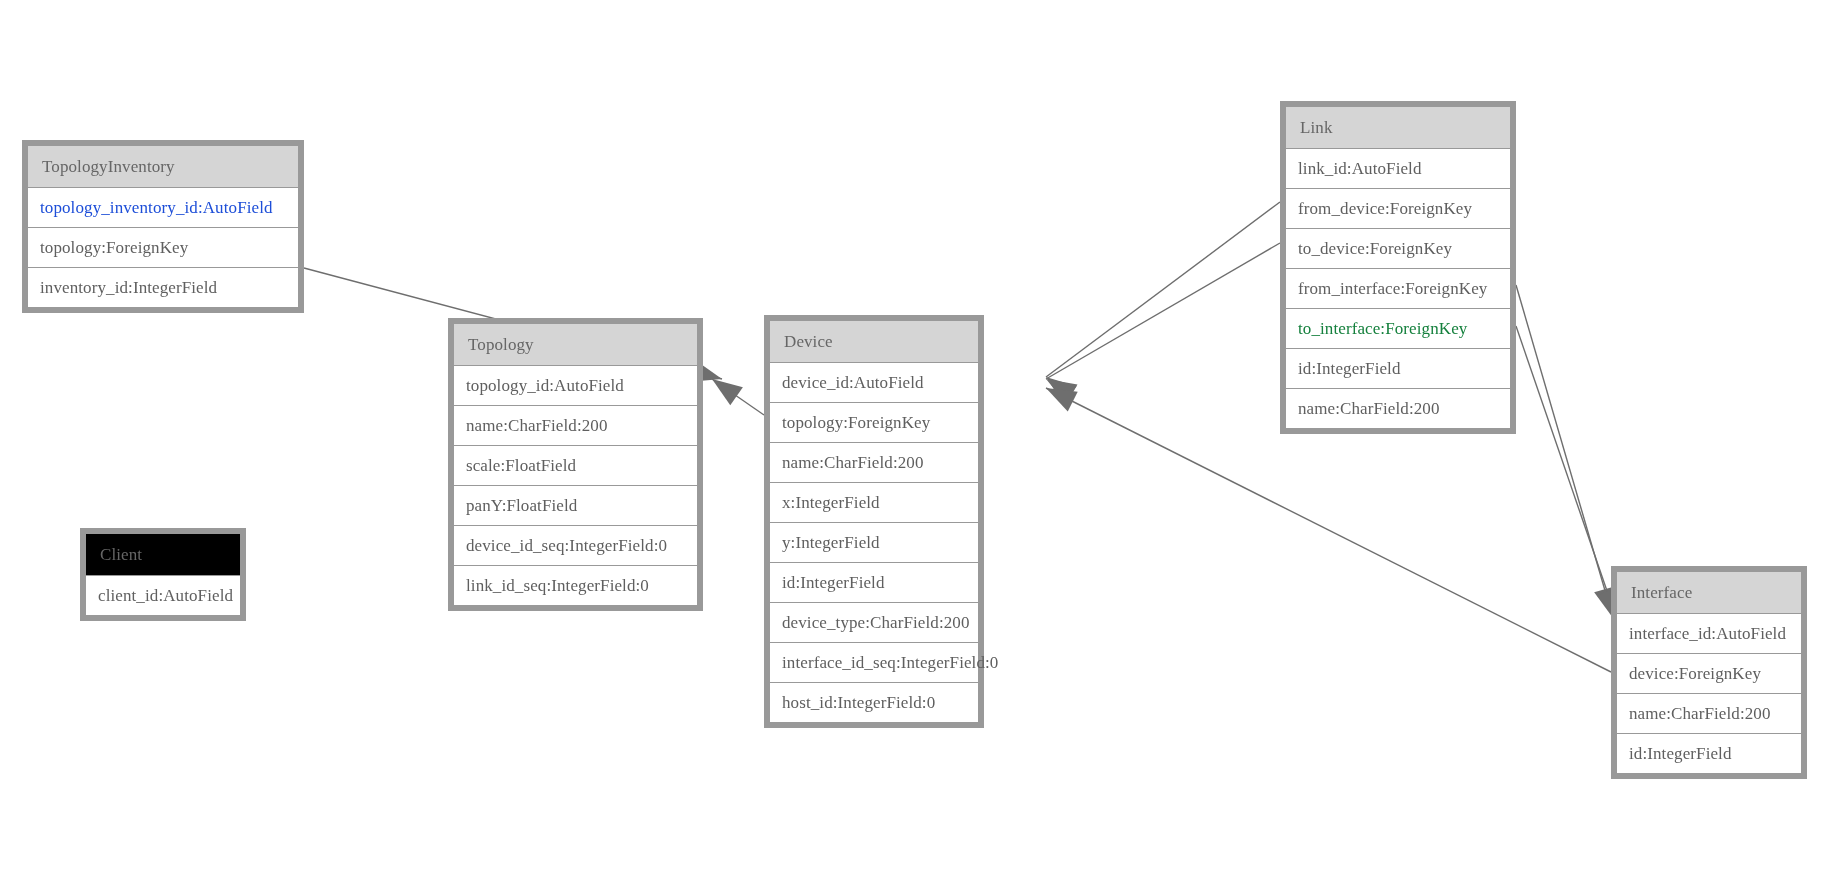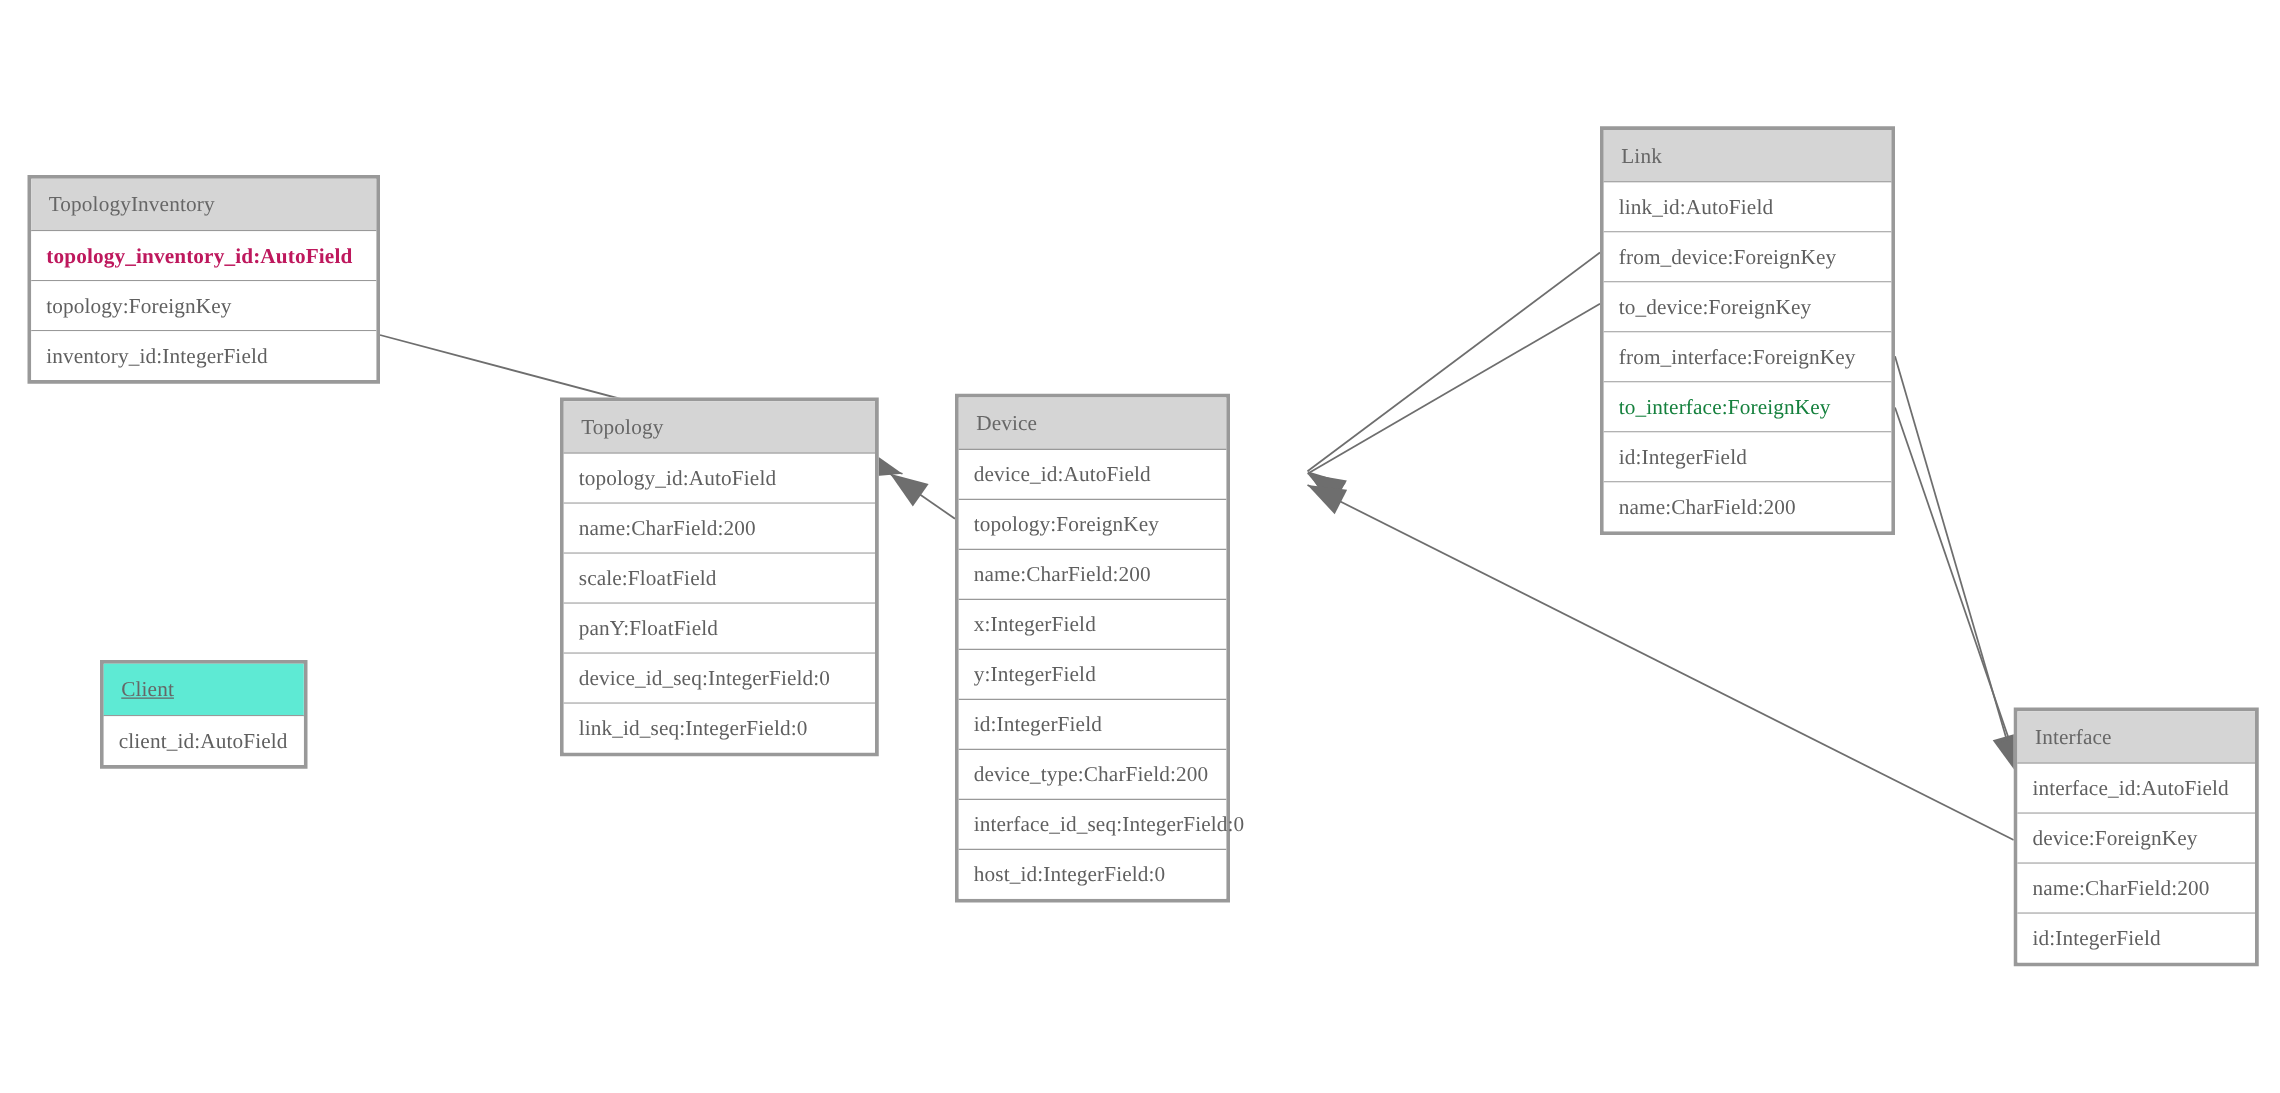--- a/index.html
+++ b/index.html
@@ -20,21 +20,21 @@
     position: absolute;
     left: 0;
     top: 0;
     width: 1824px;
     height: 874px;
     pointer-events: none;
   }
   .entity {
     position: absolute;
     box-sizing: border-box;
-    border: 3px solid #0c4a6e;
+    border: 6px solid #0c4a6e;
     background: #ffffff;
     z-index: 5;
   }
   .entity-header {
     box-sizing: border-box;
     background: #d5d5d5;
     border-bottom: 1px solid #999999;
     color: #666666;
     font-size: 17px;
     line-height: 1;
@@ -89,26 +89,26 @@
       </g>
       <g>
         <path d="M 1516,326 L 1617,620" stroke="#6e6e6e" stroke-width="1.4" fill="none"></path>
         <polygon points="0,0 -30,-11 -30,11" fill="#6e6e6e" transform="translate(1617,620) rotate(71)"></polygon>
       </g>
     </svg>
 
   <div id="entities-layer">
       <div class="entity" style="left: 22px; top: 140px; width: 282px; border-color: rgb(153, 153, 153);">
         <div class="entity-header" style="background: rgb(213, 213, 213); border-bottom-color: rgb(153, 153, 153); color: rgb(102, 102, 102);">TopologyInventory</div>
-        <div class="entity-row" style="border-bottom-color: rgb(153, 153, 153); color: #be185d; font-weight: bold;">topology_inventory_id:AutoField</div>
+        <div class="entity-row" style="border-bottom-color: rgb(153, 153, 153); color: #1d4ed8;">topology_inventory_id:AutoField</div>
         <div class="entity-row" style="border-bottom-color: rgb(153, 153, 153); color: rgb(95, 95, 95);">topology:ForeignKey</div>
         <div class="entity-row last" style="border-bottom-color: rgb(153, 153, 153); color: rgb(95, 95, 95);">inventory_id:IntegerField</div>
       </div>
       <div class="entity" style="left: 80px; top: 528px; width: 166px; border-color: rgb(153, 153, 153);">
-        <div class="entity-header" style="background: #5eead4; border-bottom-color: rgb(153, 153, 153); color: rgb(102, 102, 102); text-decoration: underline;">Client</div>
+        <div class="entity-header" style="background: #000000; border-bottom-color: rgb(153, 153, 153); color: rgb(102, 102, 102);">Client</div>
         <div class="entity-row last" style="border-bottom-color: rgb(153, 153, 153); color: rgb(95, 95, 95);">client_id:AutoField</div>
       </div>
       <div class="entity" style="left: 448px; top: 318px; width: 255px; border-color: rgb(153, 153, 153);">
         <div class="entity-header" style="background: rgb(213, 213, 213); border-bottom-color: rgb(153, 153, 153); color: rgb(102, 102, 102);">Topology</div>
         <div class="entity-row" style="border-bottom-color: rgb(153, 153, 153); color: rgb(95, 95, 95);">topology_id:AutoField</div>
         <div class="entity-row" style="border-bottom-color: rgb(153, 153, 153); color: rgb(95, 95, 95);">name:CharField:200</div>
         <div class="entity-row" style="border-bottom-color: rgb(153, 153, 153); color: rgb(95, 95, 95);">scale:FloatField</div>
         <div class="entity-row" style="border-bottom-color: rgb(153, 153, 153); color: rgb(95, 95, 95);">panY:FloatField</div>
         <div class="entity-row" style="border-bottom-color: rgb(153, 153, 153); color: rgb(95, 95, 95);">device_id_seq:IntegerField:0</div>
         <div class="entity-row last" style="border-bottom-color: rgb(153, 153, 153); color: rgb(95, 95, 95);">link_id_seq:IntegerField:0</div>

